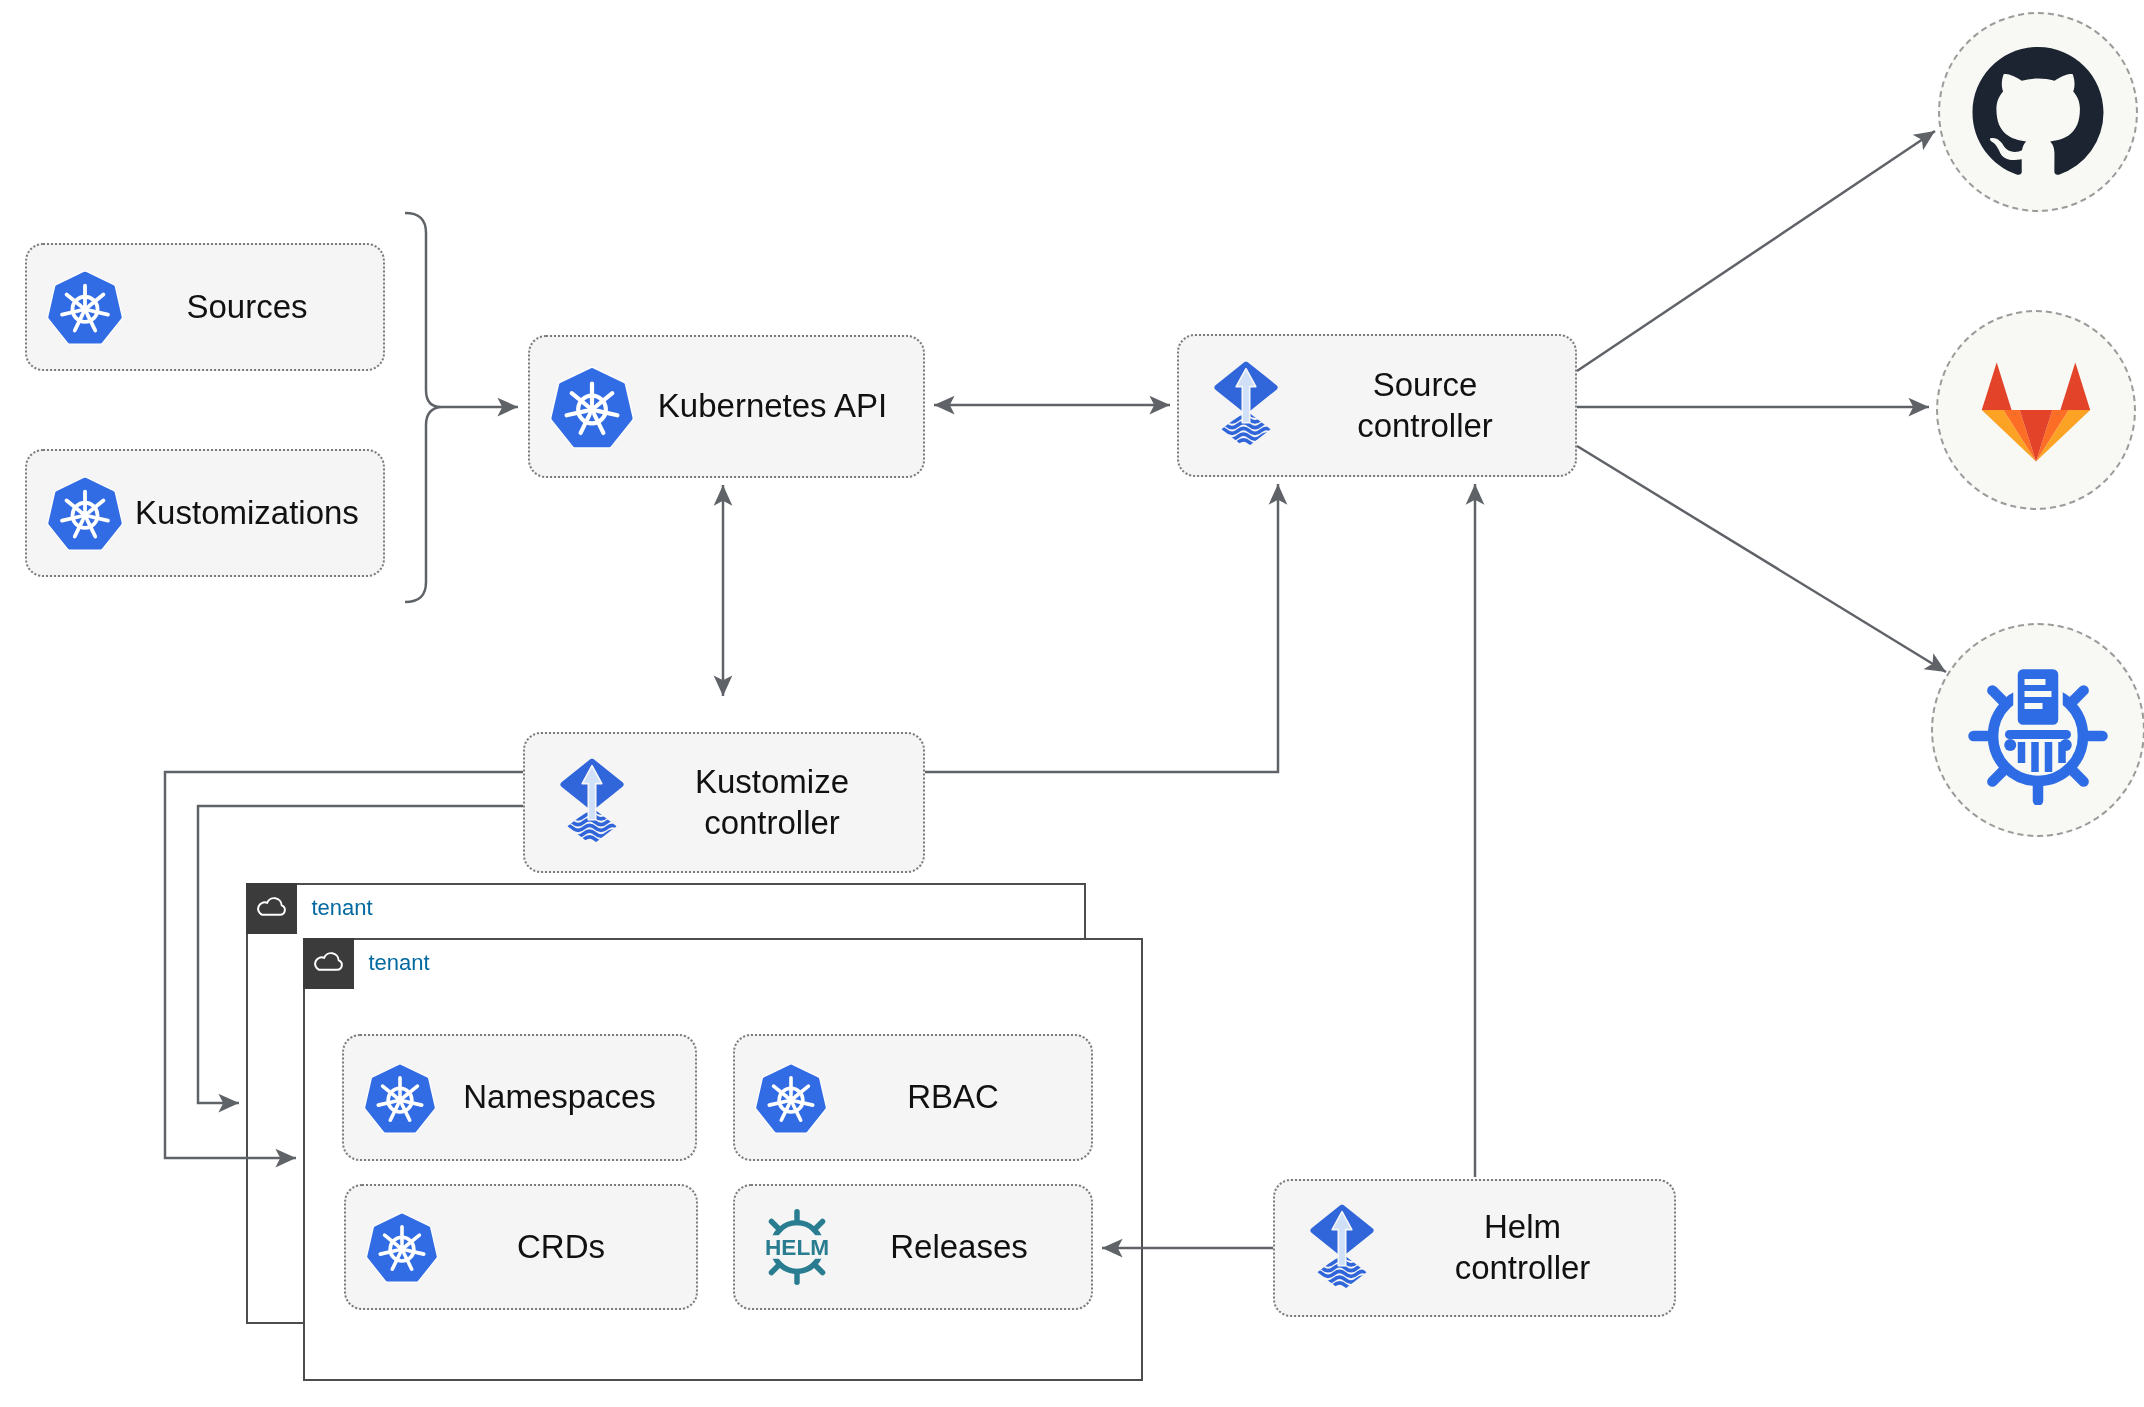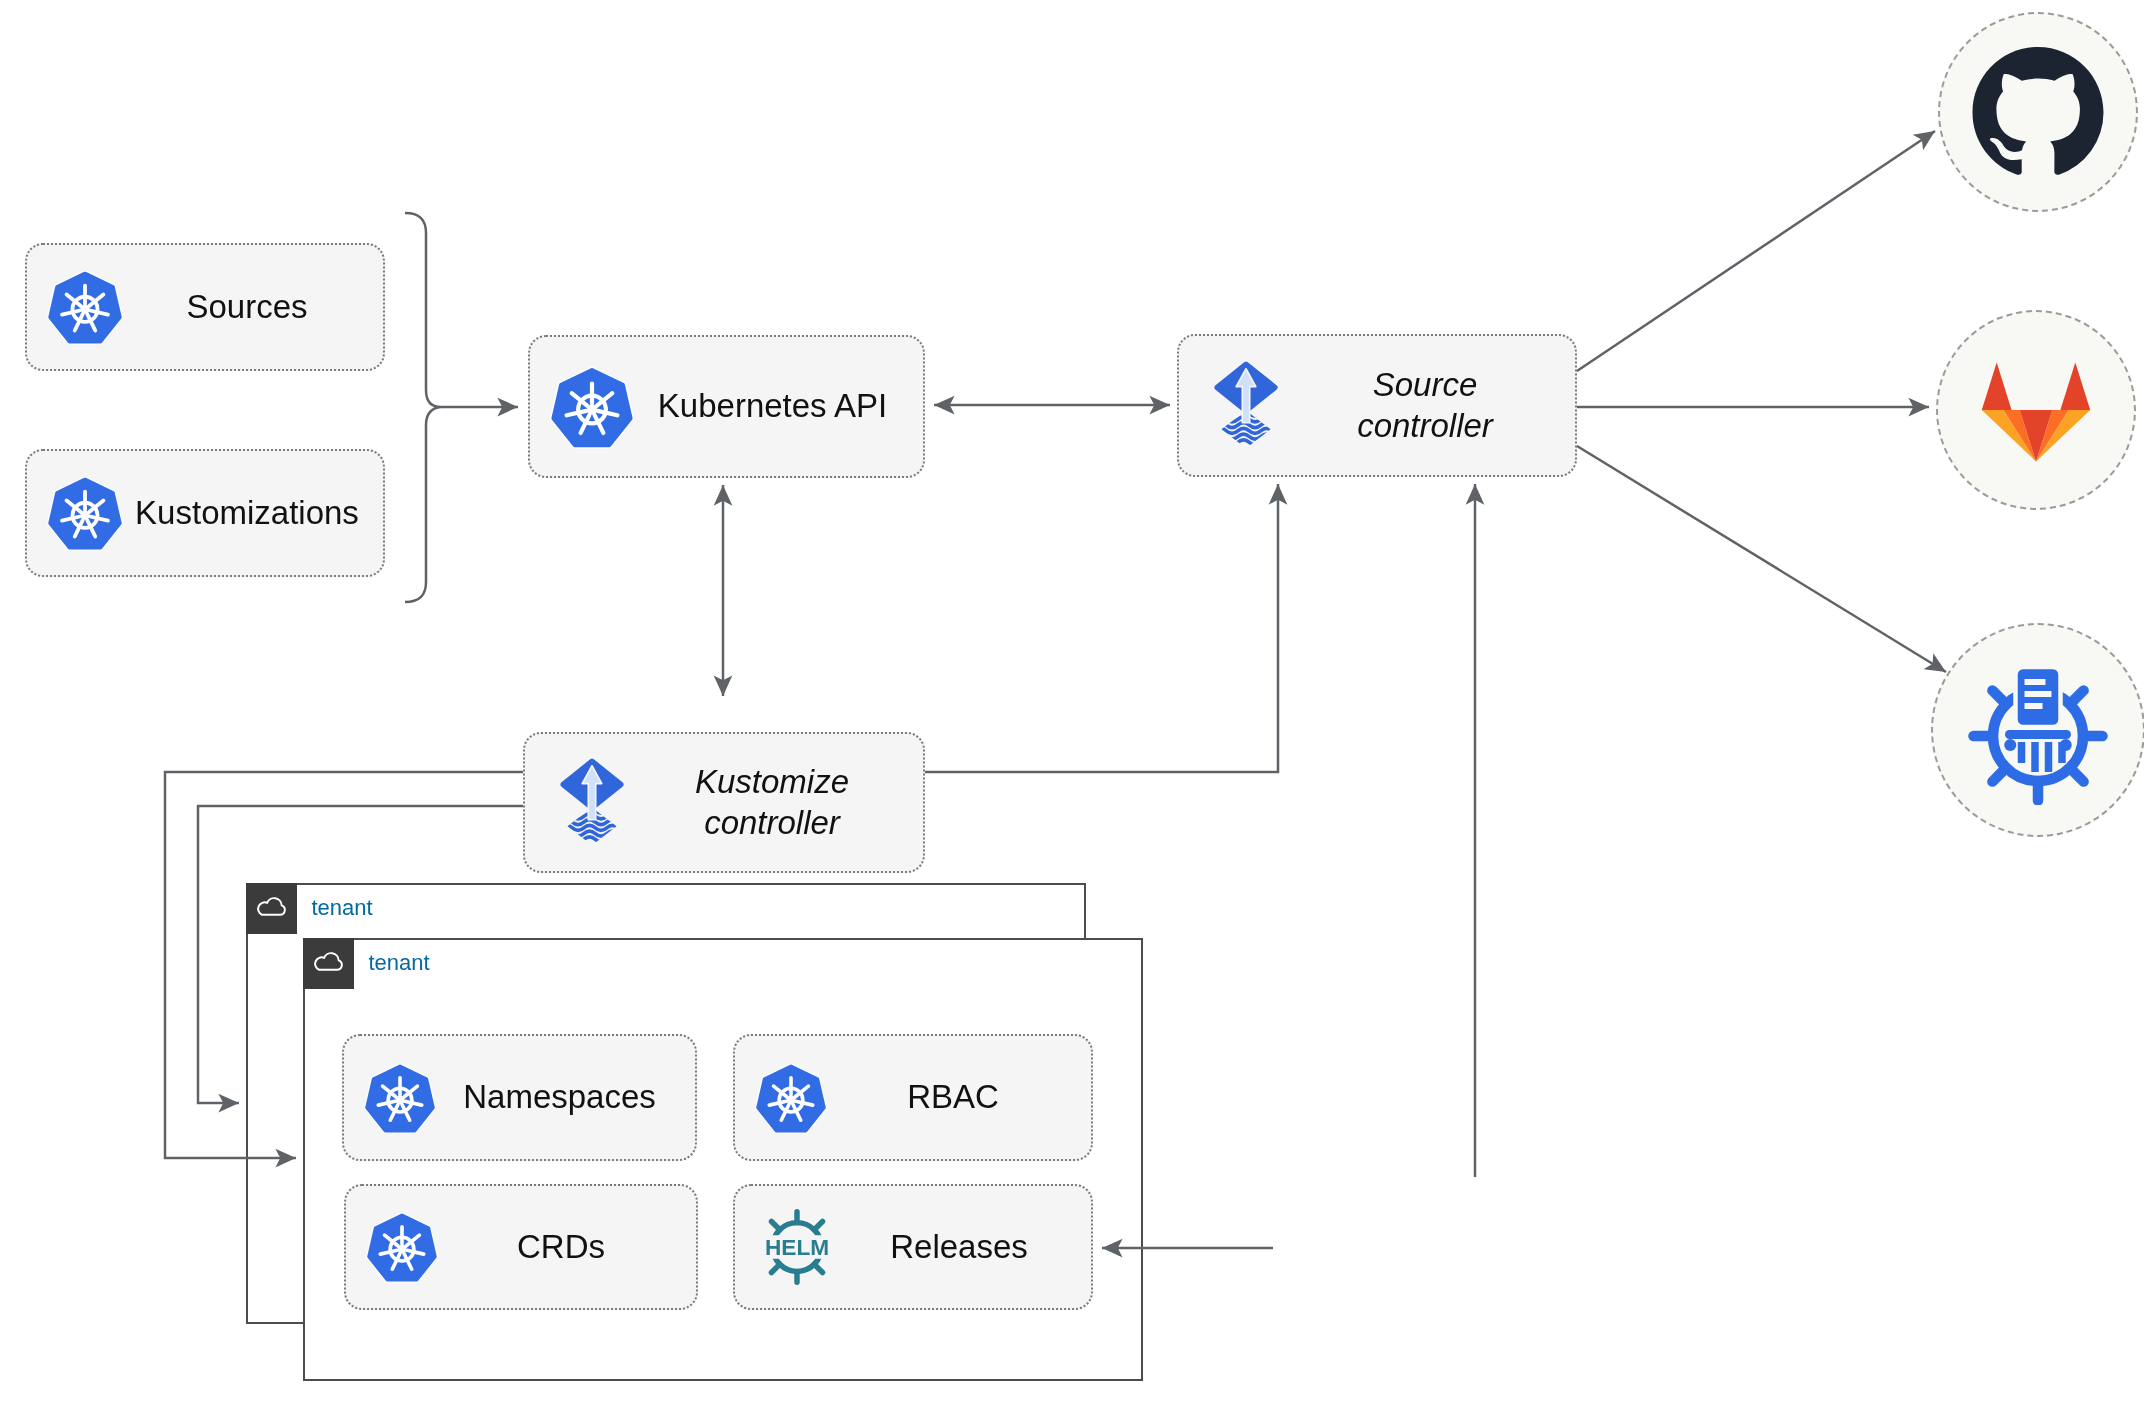--- a/index.html
+++ b/index.html
@@ -2,21 +2,21 @@
 <html><head>
 <meta charset="utf-8">
 <style>
   html,body{margin:0;padding:0;background:#fff;}
   .stage{position:relative;width:2144px;height:1407px;background:#ffffff;
          font-family:"Liberation Sans",sans-serif;overflow:hidden;}
   .node{position:absolute;background:#f5f5f5;border:2px dotted #7a7a7a;border-radius:18px;
         display:flex;align-items:center;padding:0 12px 0 20px;box-sizing:border-box;
         color:#141414;z-index:3;}
   .node .label{flex:1;text-align:center;font-size:33px;line-height:1.24;color:#111;}
-  .node.ctrl{padding-left:26px;font-style:italic;}
+  .node.ctrl{padding-left:26px;}
   .node.ctrl .label{padding:0 34px;}
   .tenant{position:absolute;background:#ffffff;border:2.5px solid #4d4d4d;box-sizing:border-box;}
   .tenant.back{z-index:1;}
   .tenant.front{z-index:2;}
   .tenant-header{position:absolute;top:-2.5px;left:-2.5px;display:flex;align-items:center;}
   .tenant-badge{width:51px;height:51px;background:#3b3b3b;display:flex;align-items:center;justify-content:center;}
   .tenant-label{margin-left:15px;font-size:22px;color:#0369a1;}
   .endpoint{position:absolute;border-radius:50%;border:2.5px dashed #9b9b9b;background:#f8f8f4;
             display:flex;align-items:center;justify-content:center;box-sizing:border-box;z-index:3;}
   svg.overlay{position:absolute;left:0;top:0;z-index:10;pointer-events:none;}
@@ -130,20 +130,26 @@
     <div class="label">Source controller</div>
   </div>
 
   <div class="node ctrl" style="left:523px;top:732px;width:402px;height:141px;">
     <svg width="82" height="89" viewBox="0 0 100 108">
         <use href="#sym-flux"></use>
       </svg>
     <div class="label">Kustomize controller</div>
   </div>
 
+  <div class="node ctrl" style="left:1273px;top:1179px;width:403px;height:138px;">
+    <svg width="82" height="89" viewBox="0 0 100 108">
+        <use href="#sym-flux"></use>
+      </svg>
+    <div class="label">Helm controller</div>
+  </div>
 
   <div class="node" style="left:342px;top:1034px;width:355px;height:127px;z-index:4;">
     <svg width="72" height="72" viewBox="0 0 100 100">
         <use href="#sym-k8s"></use>
       </svg>
     <div class="label">Namespaces</div>
   </div>
 
   <div class="node" style="left:733px;top:1034px;width:360px;height:127px;z-index:4;">
     <svg width="72" height="72" viewBox="0 0 100 100">

